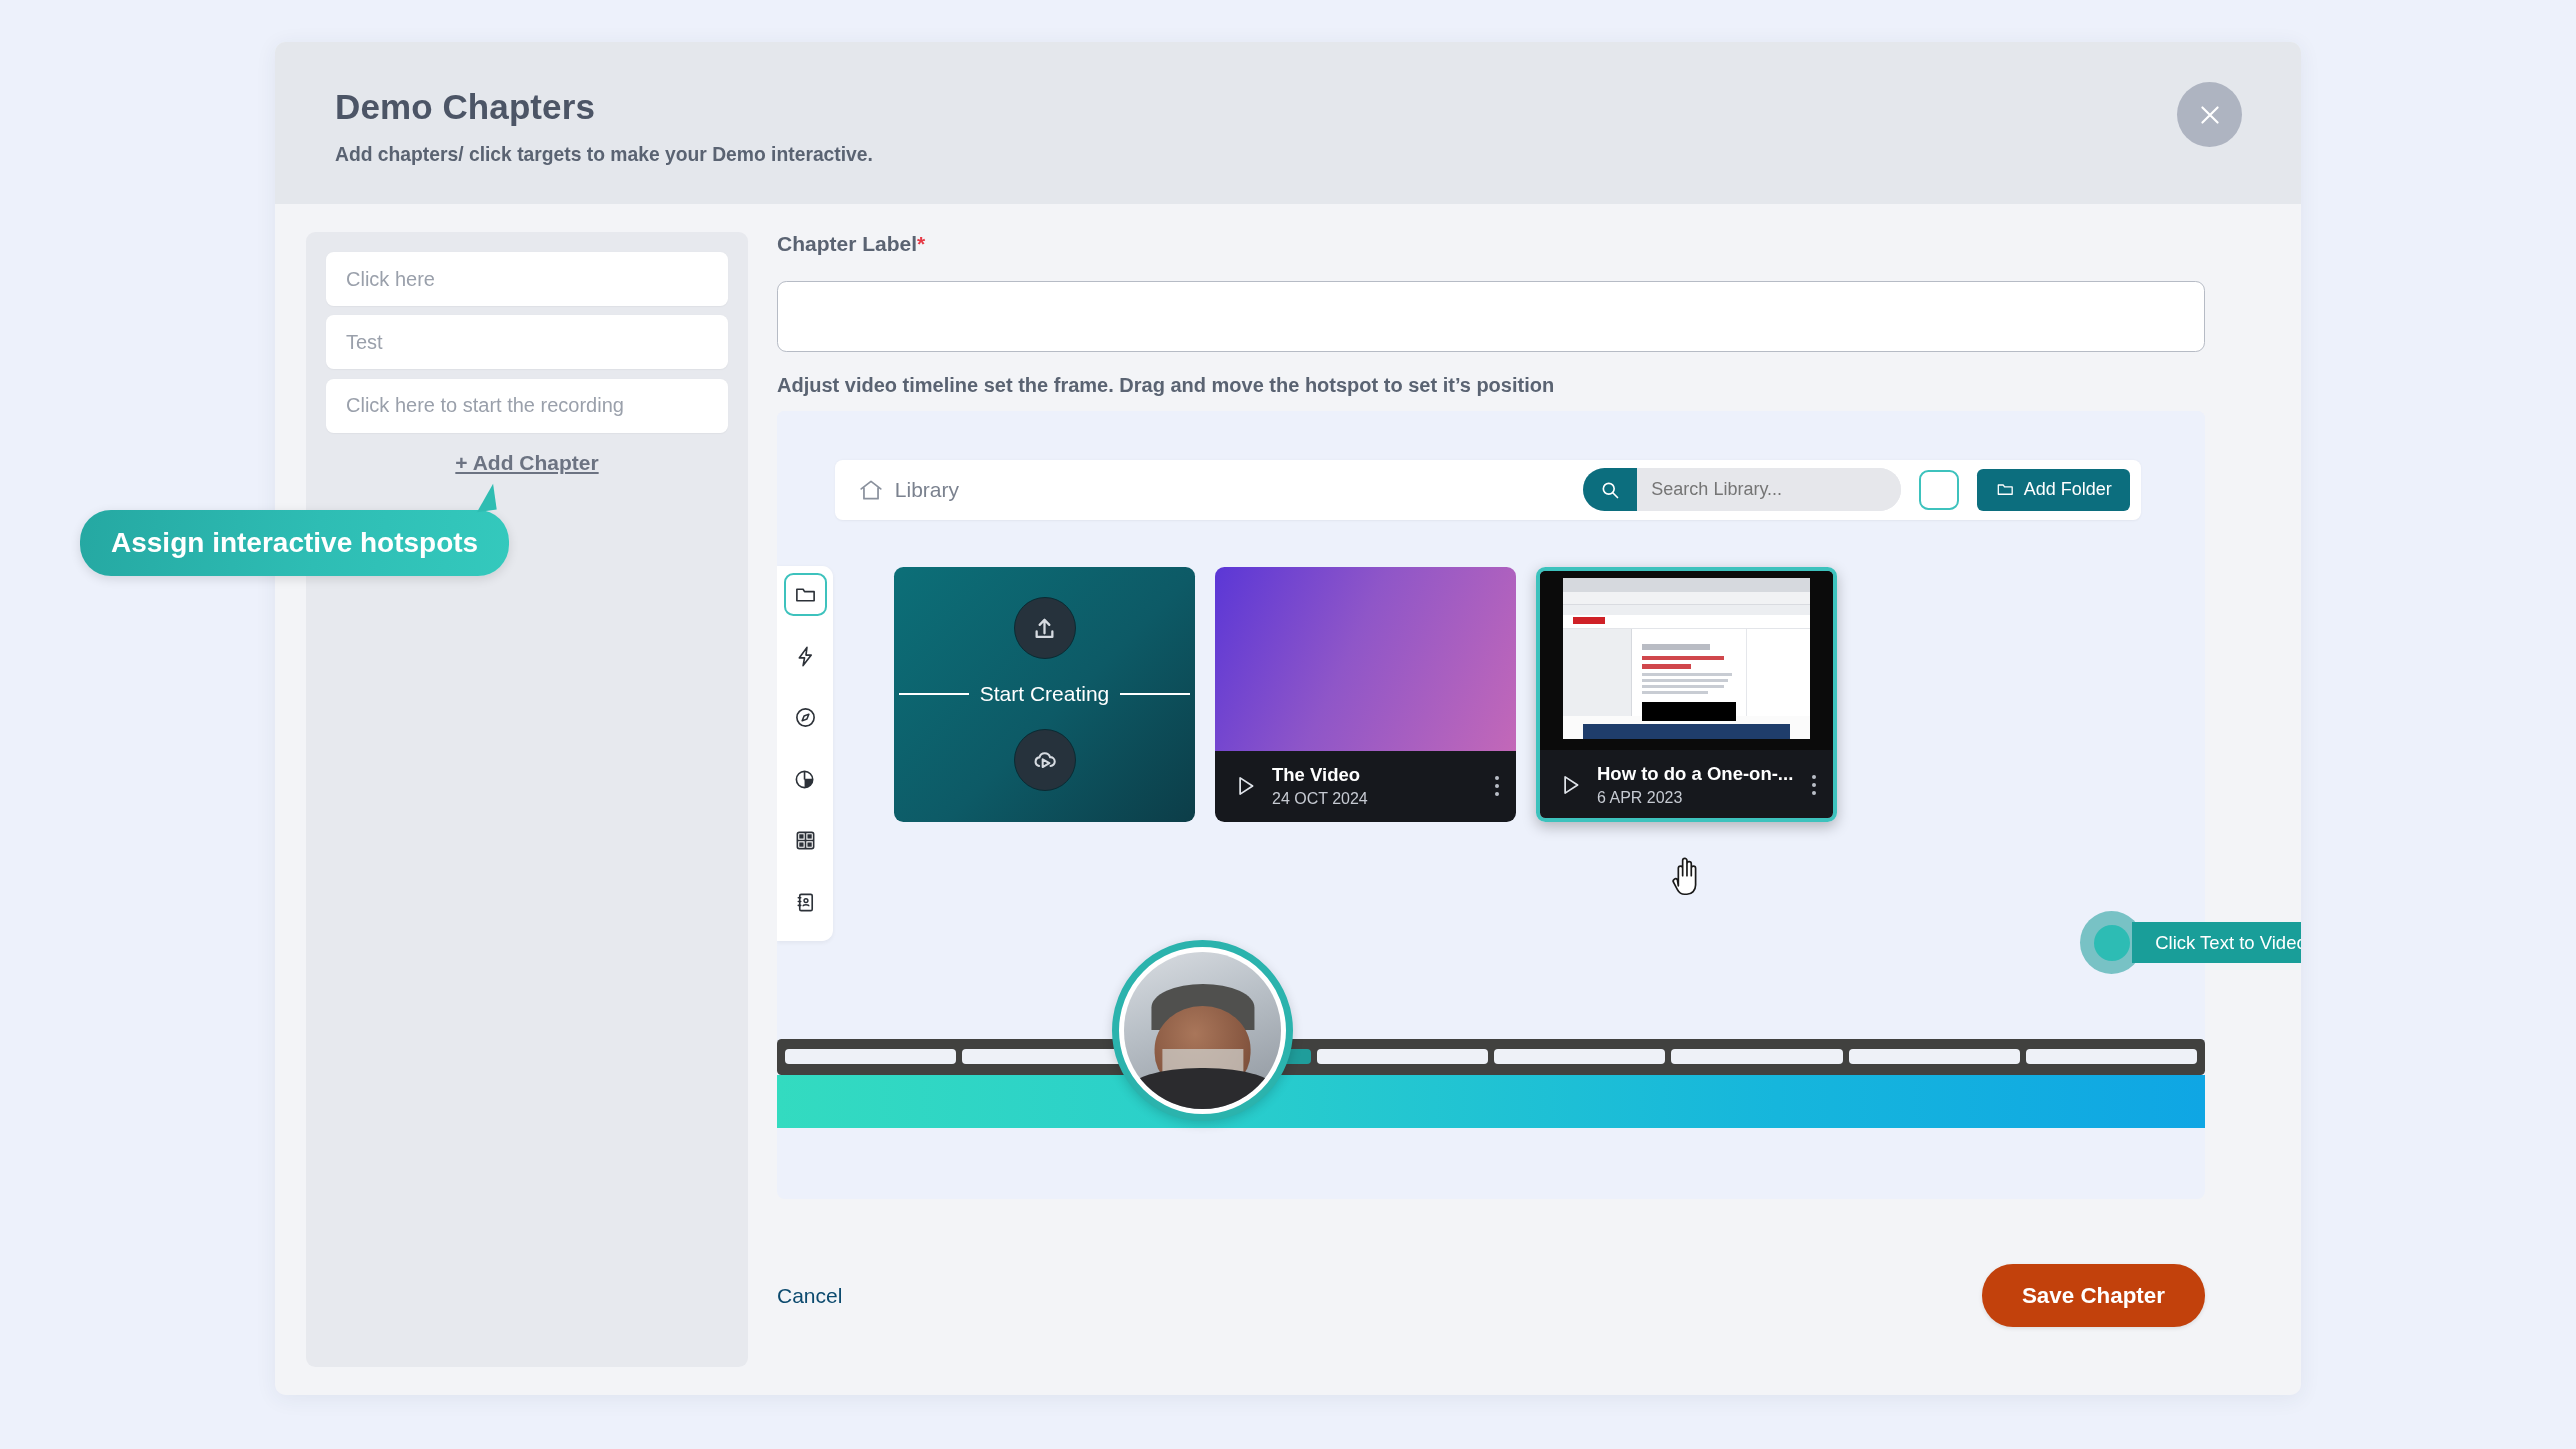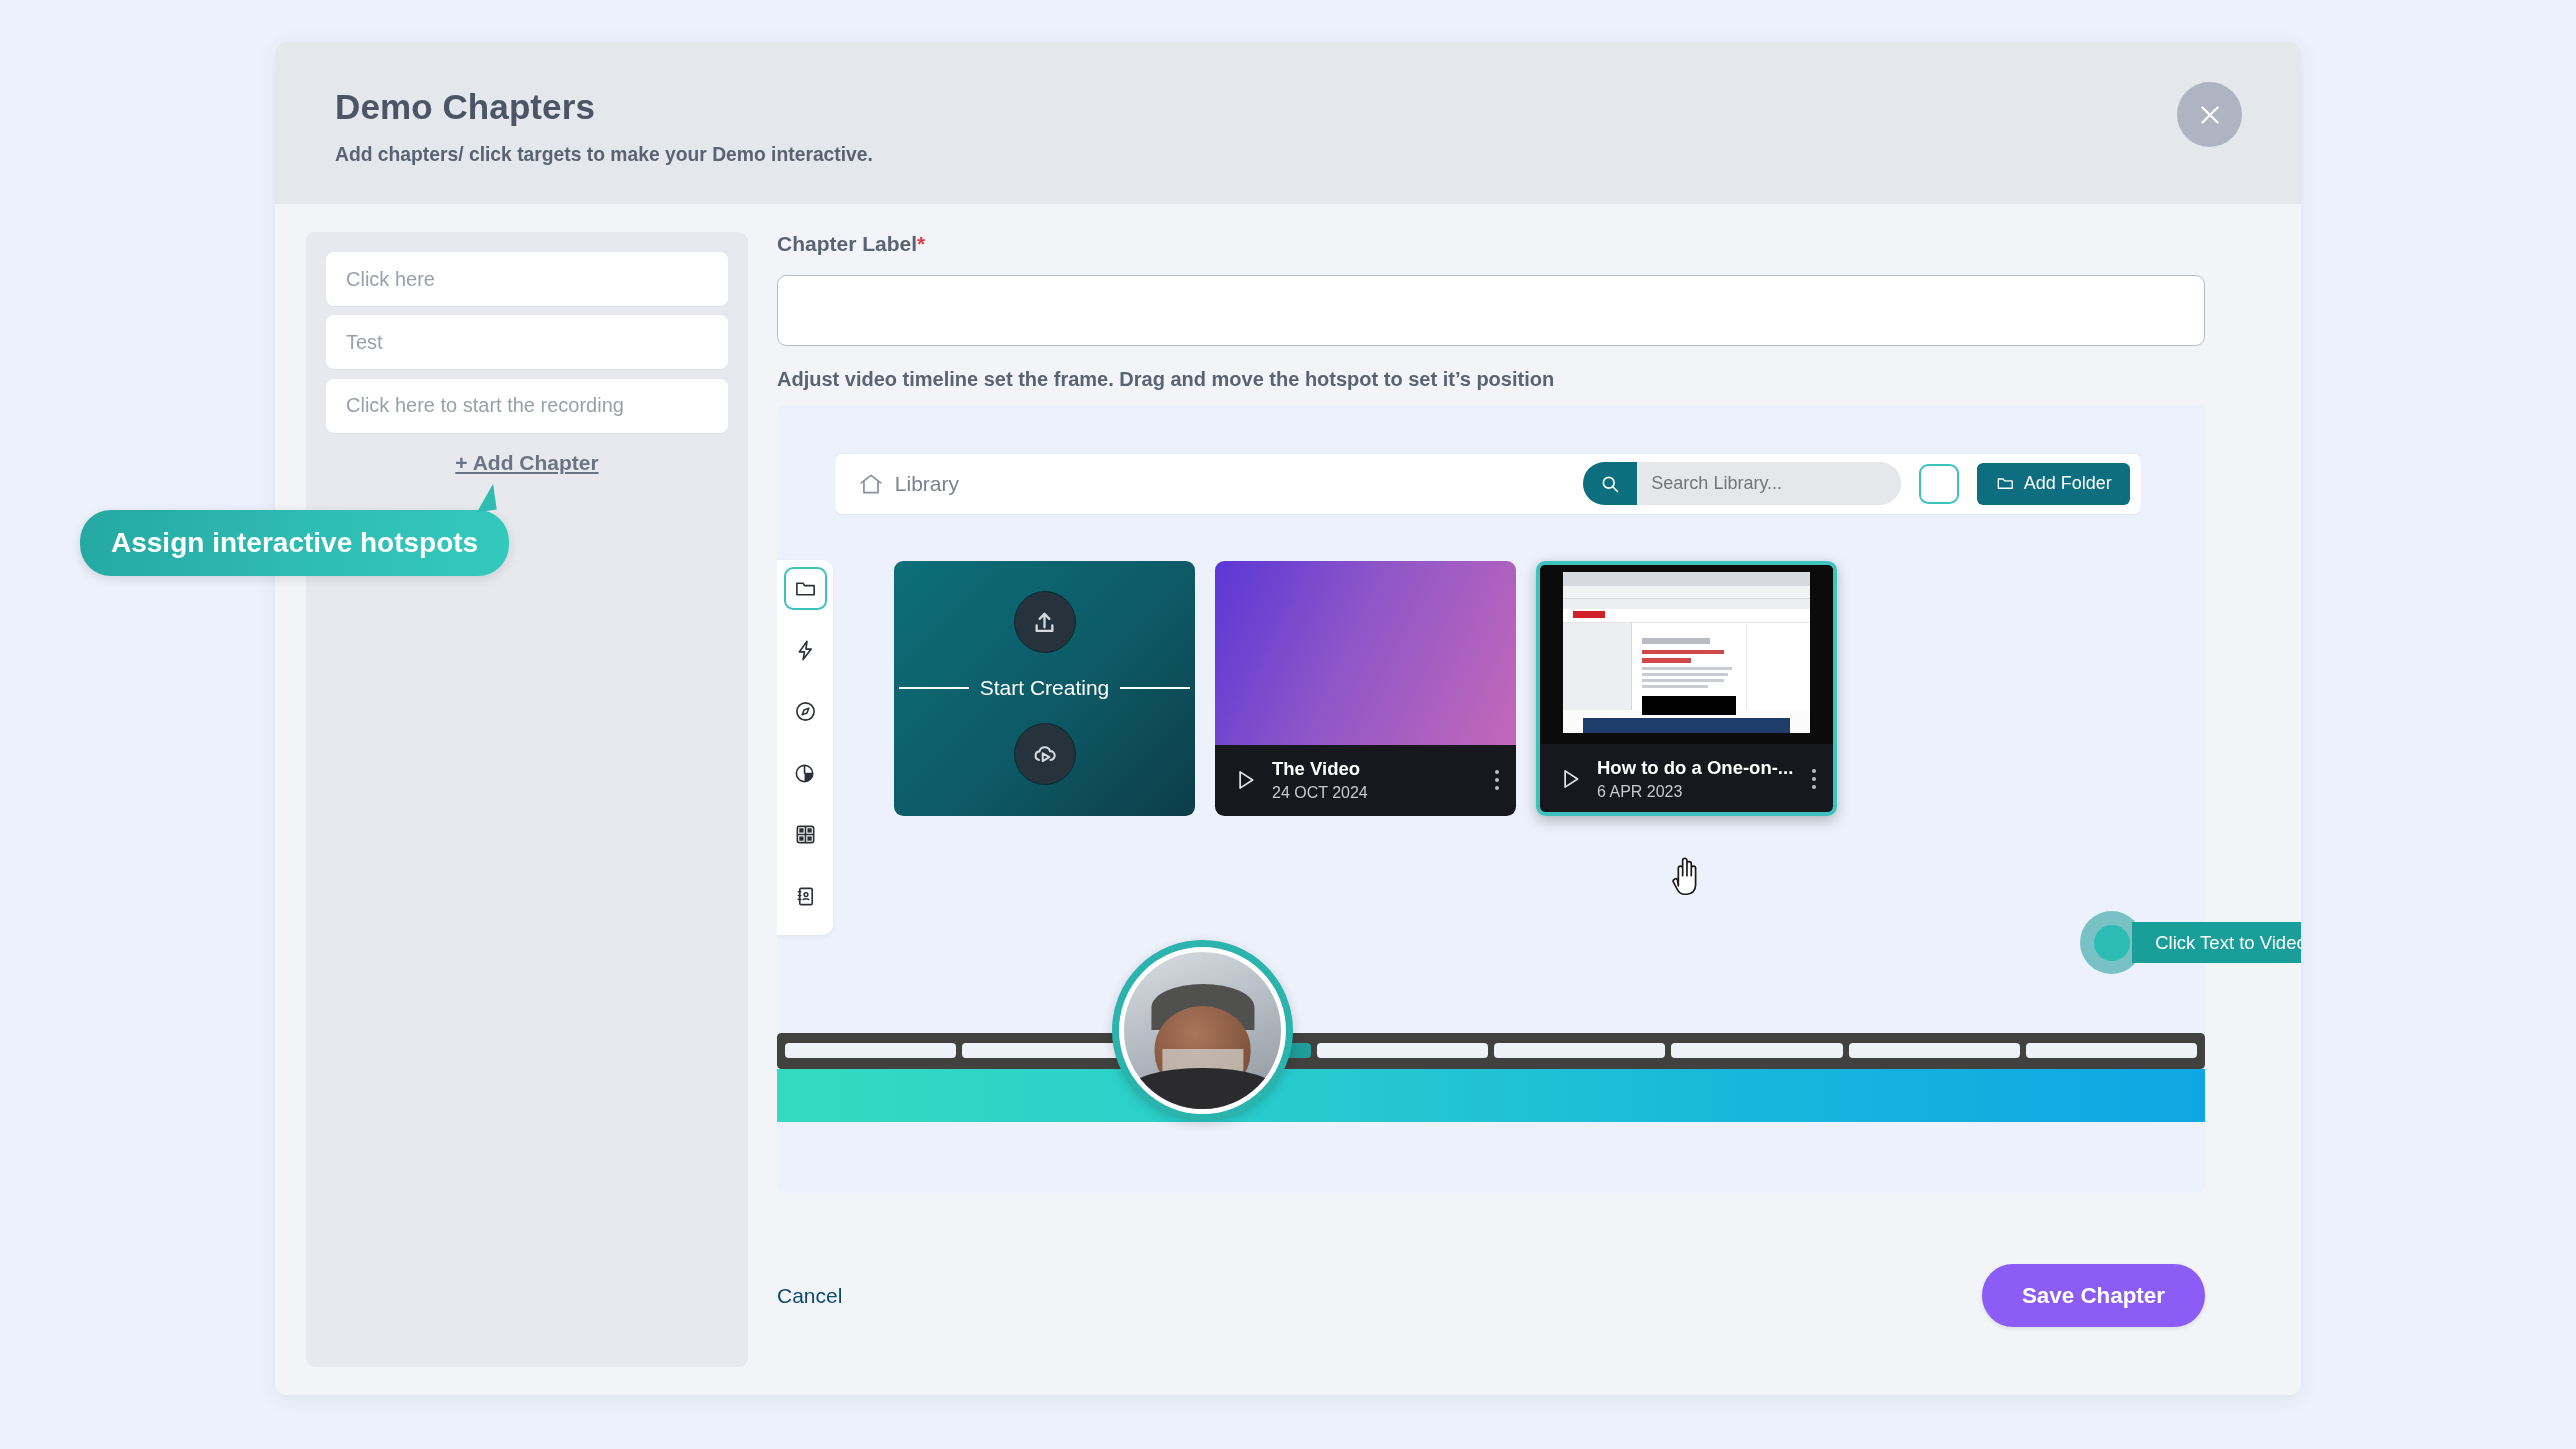--- a/index.html
+++ b/index.html
@@ -80,21 +80,21 @@
   }
 
   
   .editor {
     flex: 1;
     padding-left: 29px;
     position: relative;
   }
   .field-label {
     font-size: 21px; font-weight: 700; color: #5a6372;
-    margin-bottom: 19px;
+    margin-bottom: 25px;
   }
   .req { color: #e63946; font-weight: 700; }
   .chapter-input {
     width: 1428px; height: 71px;
     background: #fff;
     border: 1.5px solid #b6bbc5;
     border-radius: 9.3px;
     font-size: 21px; color: #3d4553;
     padding: 0 18.5px;
     font-family: "Liberation Sans", sans-serif;
@@ -358,21 +358,21 @@
     width: 1428px;
     display: flex; align-items: center;
   }
   .cancel-btn {
     background: none; border: none;
     font-size: 21px; color: #0c4a6e; cursor: pointer;
     font-family: "Liberation Sans", sans-serif;
   }
   .save-btn {
     margin-left: auto;
-    background: #8b5cf6; color: #fff;
+    background: #c2410c; color: #fff;
     border: none; border-radius: 31px;
     height: 63px; padding: 0 40px;
     font-size: 22.4px; font-weight: 700; cursor: pointer;
     font-family: "Liberation Sans", sans-serif;
     box-shadow: 0 1.5px 4.6px rgba(0,0,0,.1);
   }
 
   
   .callout {
     position: absolute;

